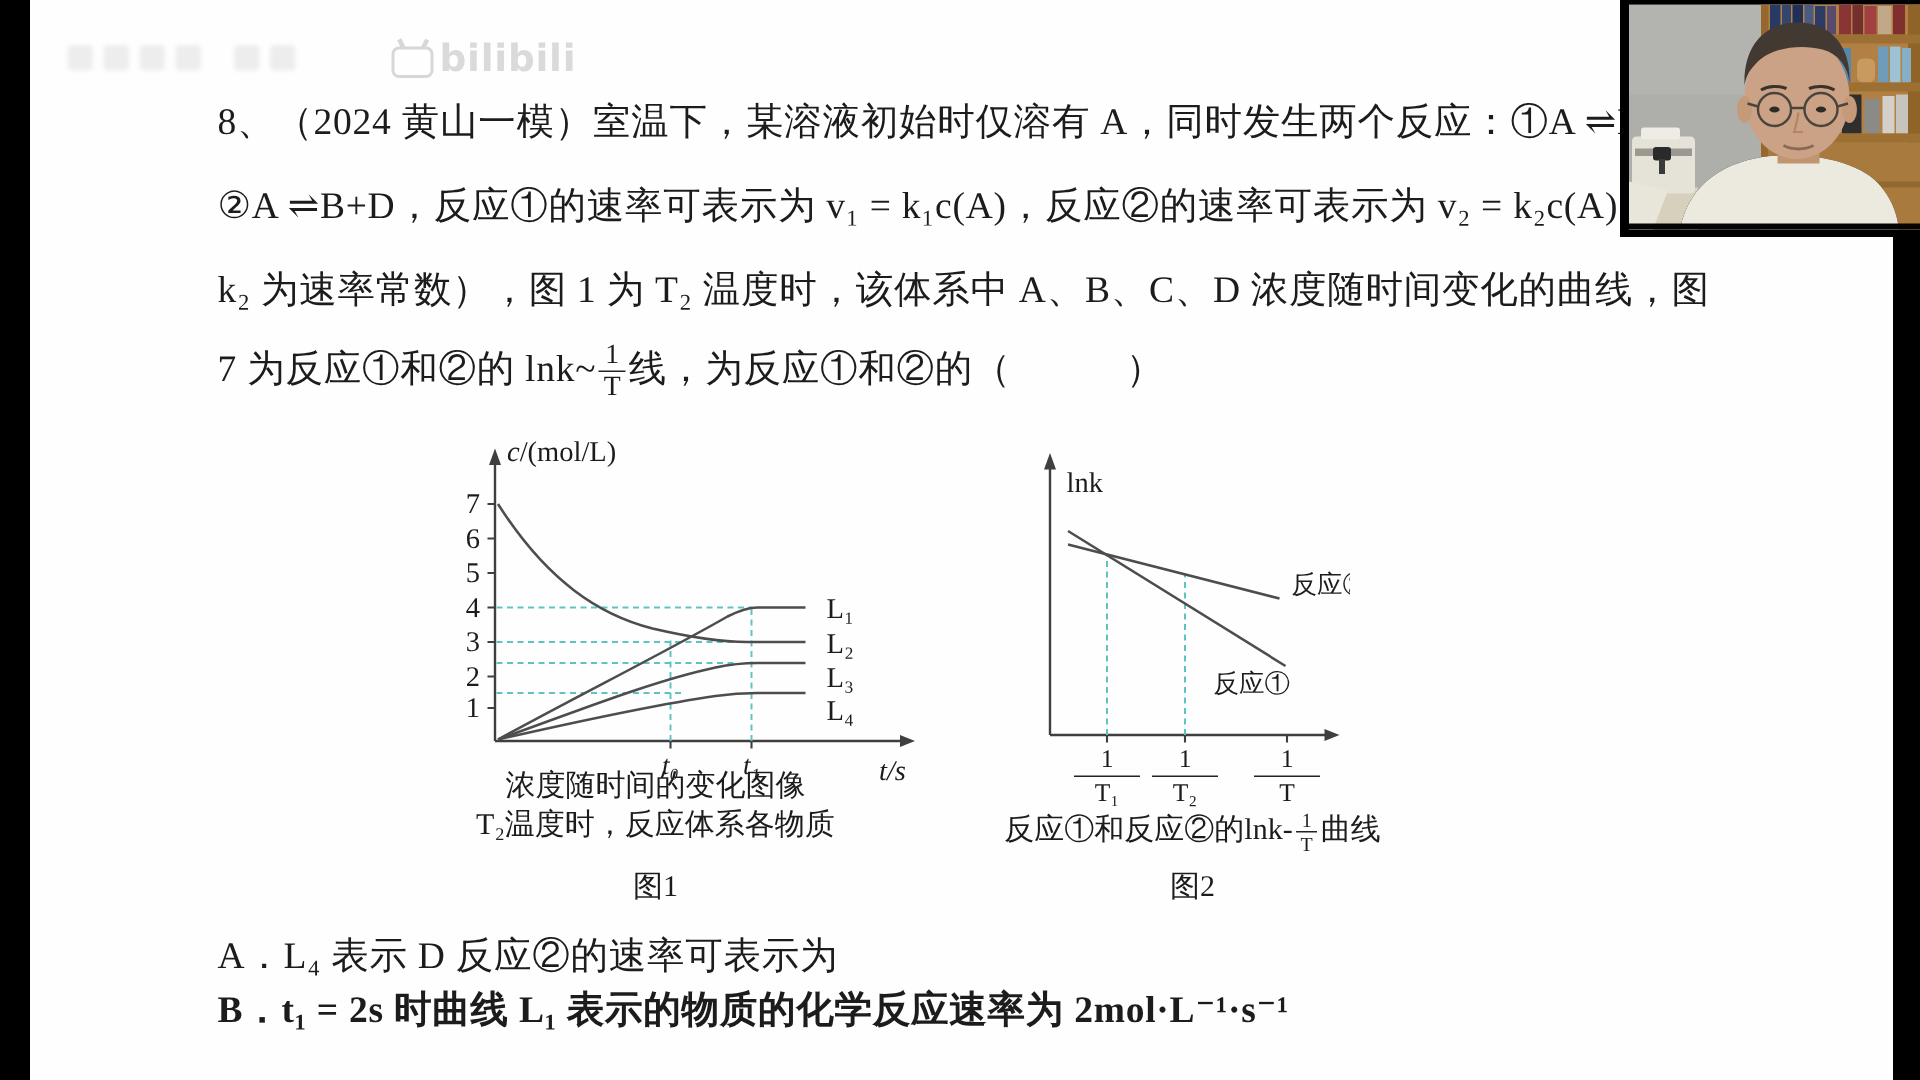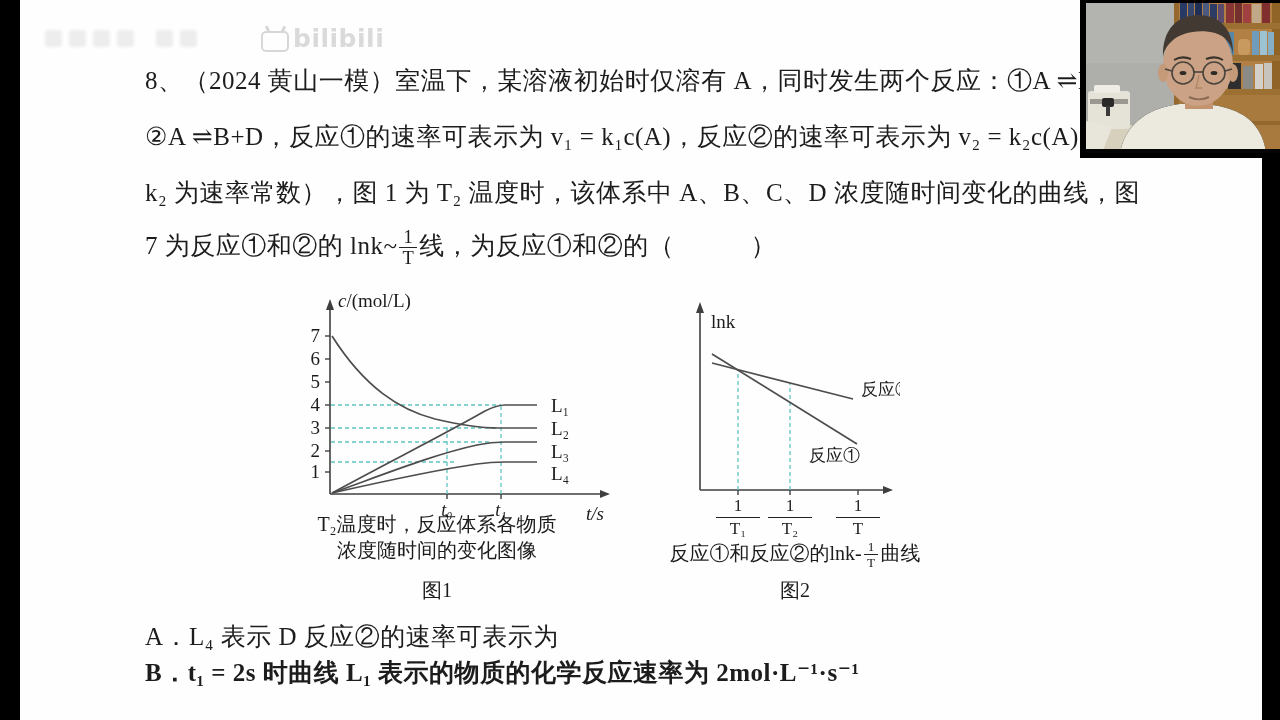--- a/index.html
+++ b/index.html
@@ -101,22 +101,22 @@
     <line x1="196" y1="206" x2="196" y2="211" stroke="#3f3f3f" stroke-width="1.4"></line>
     <text x="142" y="228" font-size="18" font-style="italic" text-anchor="middle">t₀</text>
     <text x="196" y="228" font-size="18" font-style="italic" text-anchor="middle">t₁</text>
 
     <text x="246" y="124" font-size="19">L₁</text>
     <text x="246" y="147" font-size="19">L₂</text>
     <text x="246" y="170" font-size="19">L₃</text>
     <text x="246" y="192" font-size="19">L₄</text>
   </svg>
   <div class="caption" style="left:317px;top:511px;width:240px;">
+    <div>浓度随时间的变化图像</div>
     <div>T₂温度时，反应体系各物质</div>
-    <div>浓度随时间的变化图像</div>
   </div>
   <div class="figlabel" style="left:317px;top:577px;width:240px;">图1</div>
 
   <svg style="position:absolute;left:685px;top:300px;" width="215" height="200" viewBox="0 0 215 200">
     <line x1="15" y1="8" x2="15" y2="190" stroke="#3f3f3f" stroke-width="1.6"></line>
     <line x1="15" y1="190" x2="200" y2="190" stroke="#3f3f3f" stroke-width="1.6"></line>
     <polygon points="15,2 11,13 19,13" fill="#3f3f3f"></polygon>
     <polygon points="208,190 198,186 198,194" fill="#3f3f3f"></polygon>
     <text x="26" y="28" font-size="19">lnk</text>
 

